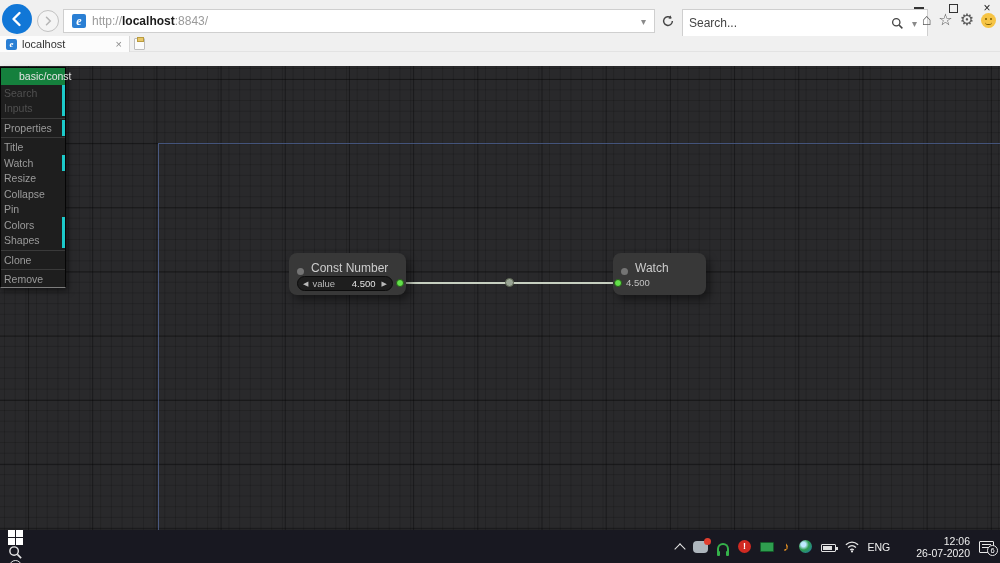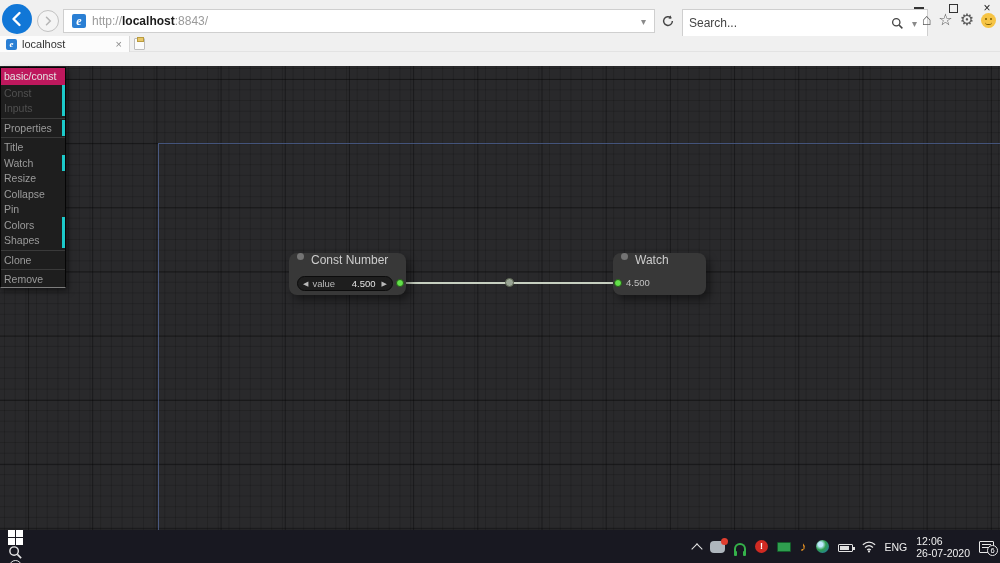--- a/index.html
+++ b/index.html
@@ -59,32 +59,32 @@
     background-position:28px 13px, 28px 13px, 4px 2px, 4px 2px;
   }
   .bounds-rect { position:absolute; left:158px; top:77px; width:852px; height:392px;
     border-top:1px solid rgba(92,116,175,0.65); border-left:1px solid rgba(92,116,175,0.65); }
 
   .link-line { position:absolute; left:400px; top:216px; width:218px; height:2px; background:#c7d0c1; border-radius:1px; }
   .link-dot { position:absolute; left:505px; top:212px; width:9px; height:9px; border-radius:50%; background:#9aa595; border:1px solid #59624f; }
   .port { position:absolute; width:8px; height:8px; border-radius:50%; background:#63e04a; border:1px solid #245f17; }
 
   .node { position:absolute; height:42px; background:#383838; border-radius:8px; box-shadow:4px 5px 9px rgba(0,0,0,0.45); }
-  .node-title { display:flex; align-items:flex-start; height:22px; padding-left:8px;border-radius:8px; }
+  .node-title { display:flex; align-items:flex-end; height:22px; padding-left:8px;border-radius:8px; }
   .title-dot { width:7px; height:7px; border-radius:50%; background:#747474; margin-right:7px; flex:0 0 auto; }
   .title-text { font-size:12px; color:#cdcdcd; white-space:nowrap; }
   .widget { position:absolute; left:8px; top:23px; width:96px; height:15px; background:#1e1e1e; border:1px solid #0c0c0c; border-radius:8px; display:flex; align-items:center; padding:0 5px; }
   .widget .arr { color:#b9b9b9; font-size:7px; line-height:1; }
   .widget .wlabel { color:#b9b9b9; font-size:9.5px; margin-left:4px; }
   .widget .wvalue { color:#e2e2e2; font-size:9.5px; margin-left:auto; margin-right:6px; }
   .watch-value { position:absolute; left:13px; top:22px; font-size:9.5px; color:#c2c2c2; line-height:16px; }
 
   
   .ctxmenu { position:absolute; left:0; top:1px; width:66px; background:#1e1e1e; border:1px solid #050505; border-bottom:1px solid #7d7d7d; box-shadow:2px 3px 6px rgba(0,0,0,0.5); }
-  .cm-title { background:#be185d; color:#e4e4e4; font-size:10.5px; padding:2px 3px 3px; }
+  .cm-title { background:#15803d; color:#e4e4e4; font-size:10.5px; padding:2px 18px 3px; }
   .cm-entry { position:relative; color:#9b9b9b; font-size:10.5px; padding:1.5px 3px 2px; cursor:default; }
   .cm-entry.disabled { color:#505050; }
   .cm-entry.has-sub { border-right:3px solid #1cc9c9; }
   .cm-sep { height:0; border-top:1px solid #3a3a3a; margin:1.5px 0; }
 
   
   .taskbar { position:absolute; left:0; top:530px; width:1000px; height:33px; background:#181821; display:flex; align-items:stretch; }
   .tb-left { display:flex; align-items:flex-start;flex-direction:column; }
   .tb-btn { position:relative; width:31px; display:flex; align-items:center; justify-content:center; }
   .tb-btn.running::after { content:""; position:absolute; left:4px; right:4px; bottom:0; height:2px; background:#76b9ed; }
@@ -139,21 +139,21 @@
   .headset::before,.headset::after { content:""; position:absolute; bottom:-3px; width:3px; height:5px; background:#35b24a; border-radius:1px; }
   .headset::before{left:-2px} .headset::after{right:-2px}
   .shield { width:13px; height:13px; border-radius:50%; background:#d02a22; color:#fff; font-size:9px; font-weight:bold; text-align:center; line-height:13px; }
   .cash { width:14px; height:10px; background:#2f9e4f; border:1px solid #135c2a; border-radius:1px; display:flex; align-items:center; justify-content:center; color:#cff0d8; font-size:7px; }
   .tnote { color:#f59a23; font-size:13px; line-height:13px; }
   .globe { width:13px; height:13px; border-radius:50%; background:radial-gradient(circle at 35% 35%, #bfe9ff 0 18%, #2e9e4f 45%, #1d6ec0 100%); }
   .battery { position:relative; width:15px; height:8px; border:1px solid #e2e2e2; border-radius:1px; margin-top:3px; }
   .battery::before { content:""; position:absolute; left:1px; top:1px; bottom:1px; width:9px; background:#e2e2e2; }
   .battery::after { content:""; position:absolute; right:-3px; top:2px; width:2px; height:3px; background:#e2e2e2; }
   .lang { color:#efefef; font-size:10.5px;text-align:center; }
-  .clock { text-align:left; color:#efefef; font-size:10.5px; line-height:12px; }
+  .clock { text-align:right; color:#efefef; font-size:10.5px; line-height:12px;margin-left:17px; }
   .notif { position:relative; width:15px; height:12px; border:1.4px solid #e8e8e8; border-radius:1px; }
   .notif i { display:block; height:1.4px; background:#e8e8e8; margin:2px 2px 0; }
   .badge { position:absolute; right:-5px; bottom:-4px; width:11px; height:11px; border-radius:50%; background:#15151e; border:1px solid #e8e8e8; color:#fff; font-size:7.5px; line-height:9px; text-align:center; }
 </style>
 </head>
 <body>
 
 <div id="screen">
 
   <div class="titlebar">
@@ -247,21 +247,21 @@
         <span class="title-dot"></span>
         <span class="title-text">Watch</span>
       </div>
       <span class="port" style="left:1px; top:26px;"></span>
       <span class="watch-value">4.500</span>
     </div>
 
     <div class="ctxmenu">
       <div class="cm-title">basic/const</div>
       <div>
-          <div class="cm-entry disabled has-sub">Const</div>
+          <div class="cm-entry disabled has-sub">Search</div>
           <div class="cm-entry disabled has-sub">Inputs</div>
           <div class="cm-sep"></div>
           <div class="cm-entry has-sub">Properties</div>
           <div class="cm-sep"></div>
           <div class="cm-entry">Title</div>
           <div class="cm-entry has-sub">Watch</div>
           <div class="cm-entry">Resize</div>
           <div class="cm-entry">Collapse</div>
           <div class="cm-entry">Pin</div>
           <div class="cm-entry has-sub">Colors</div>

